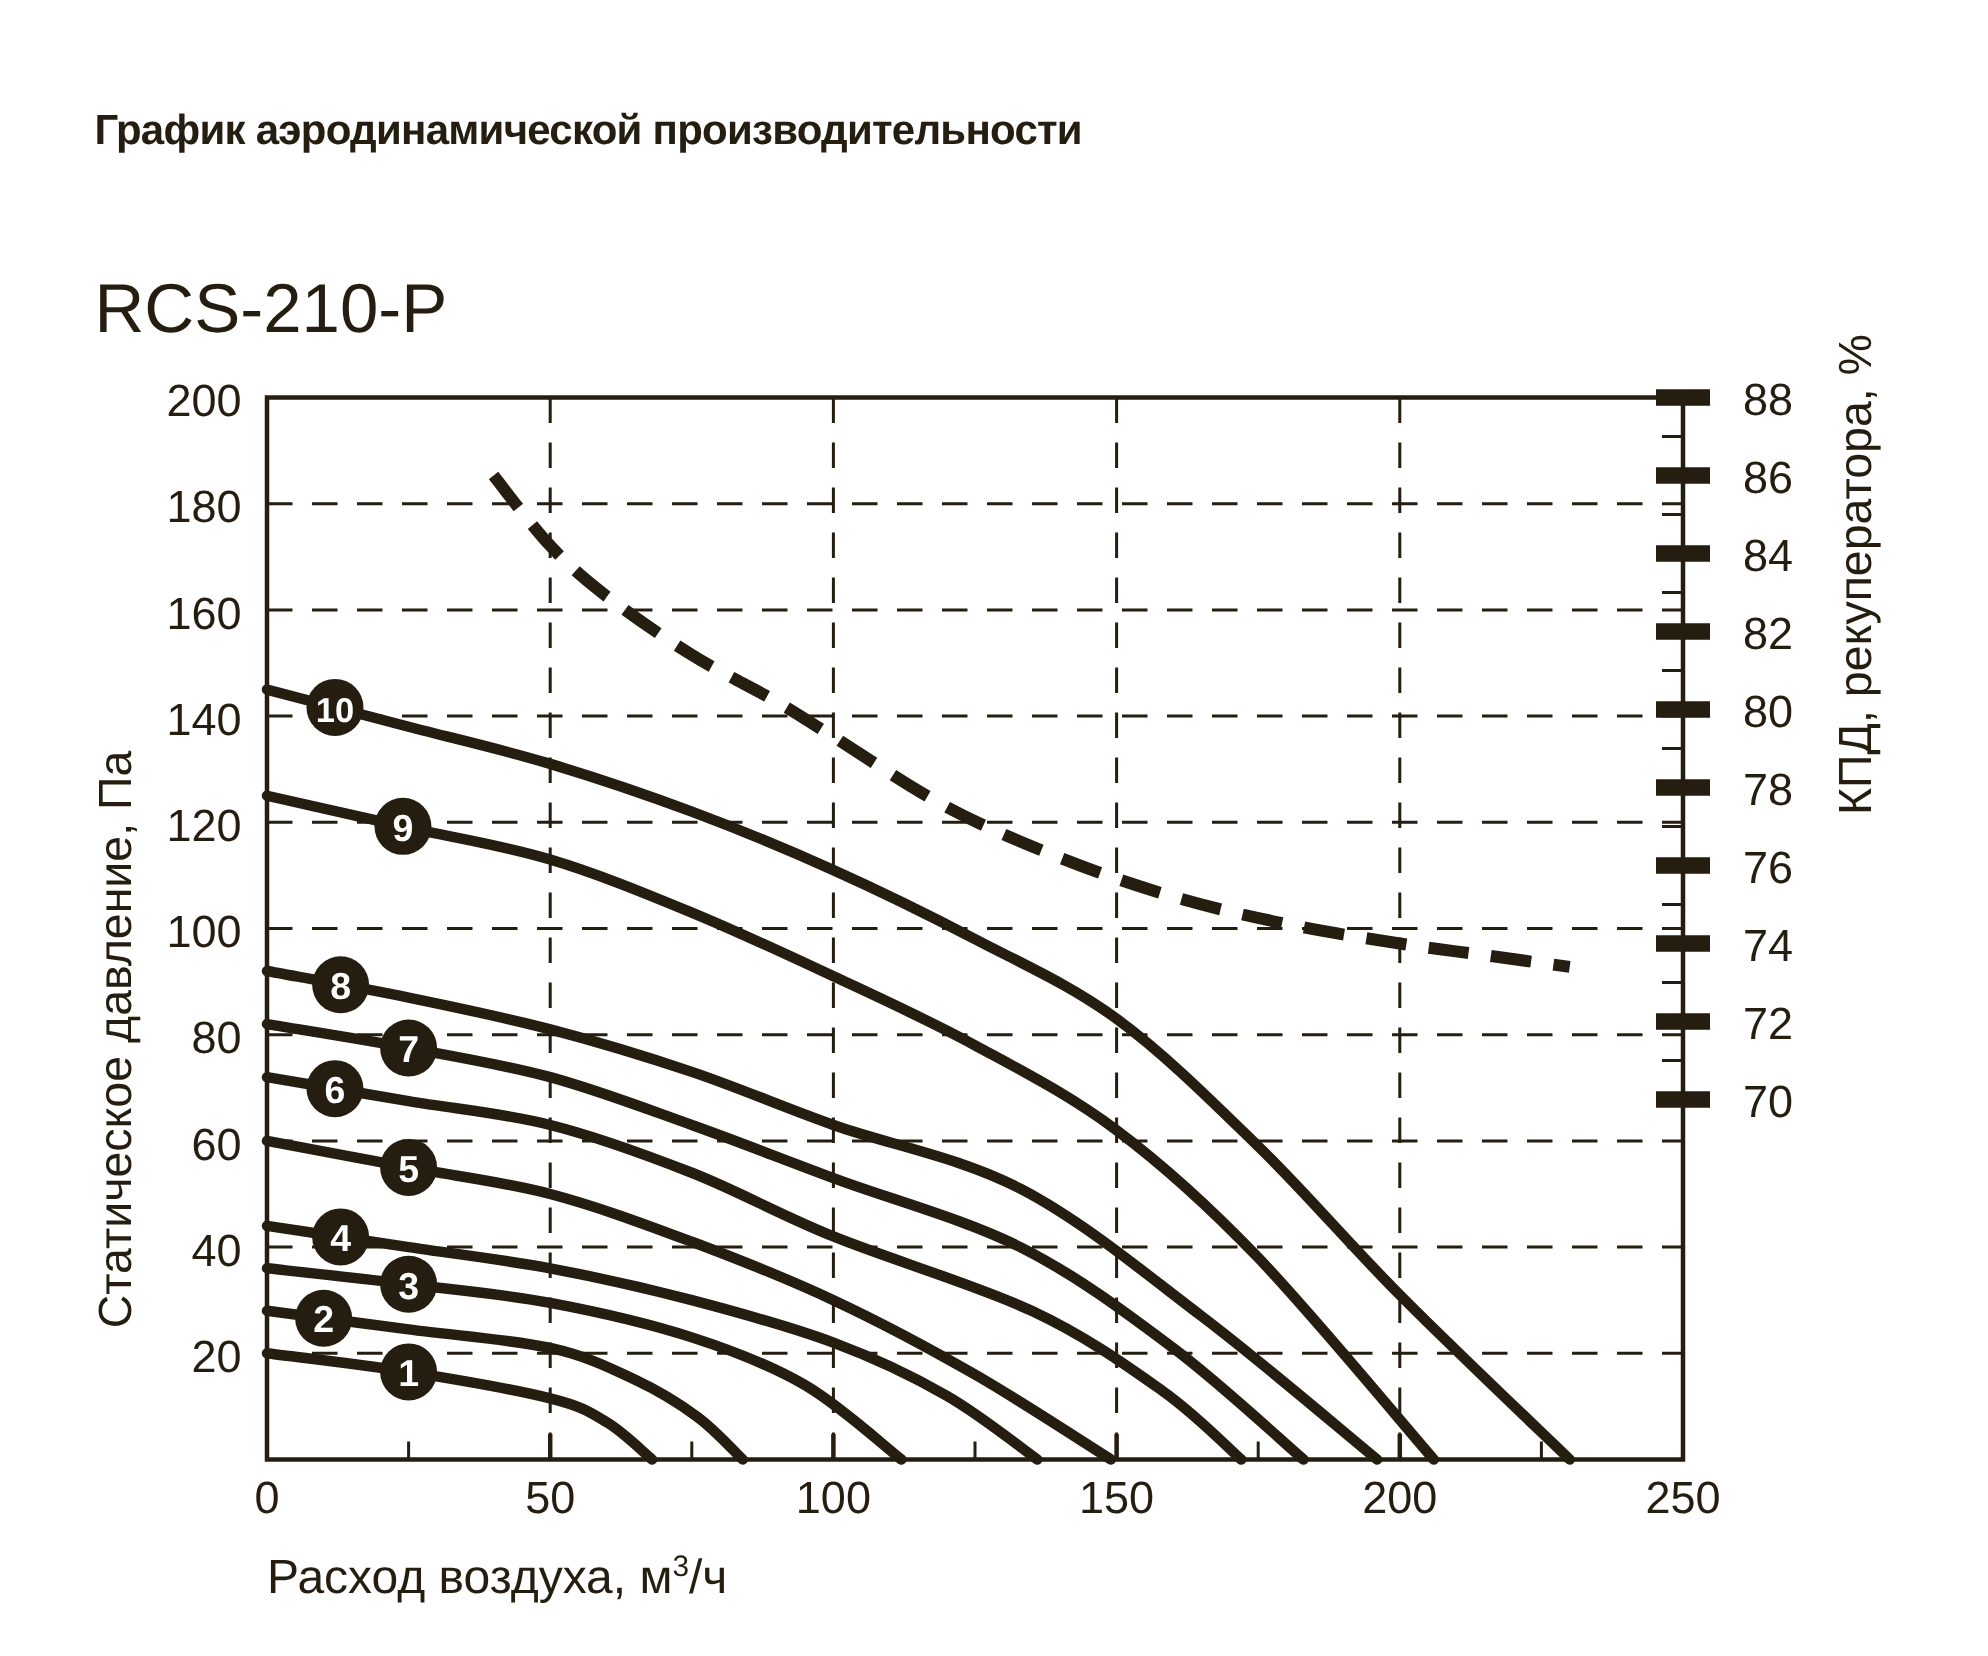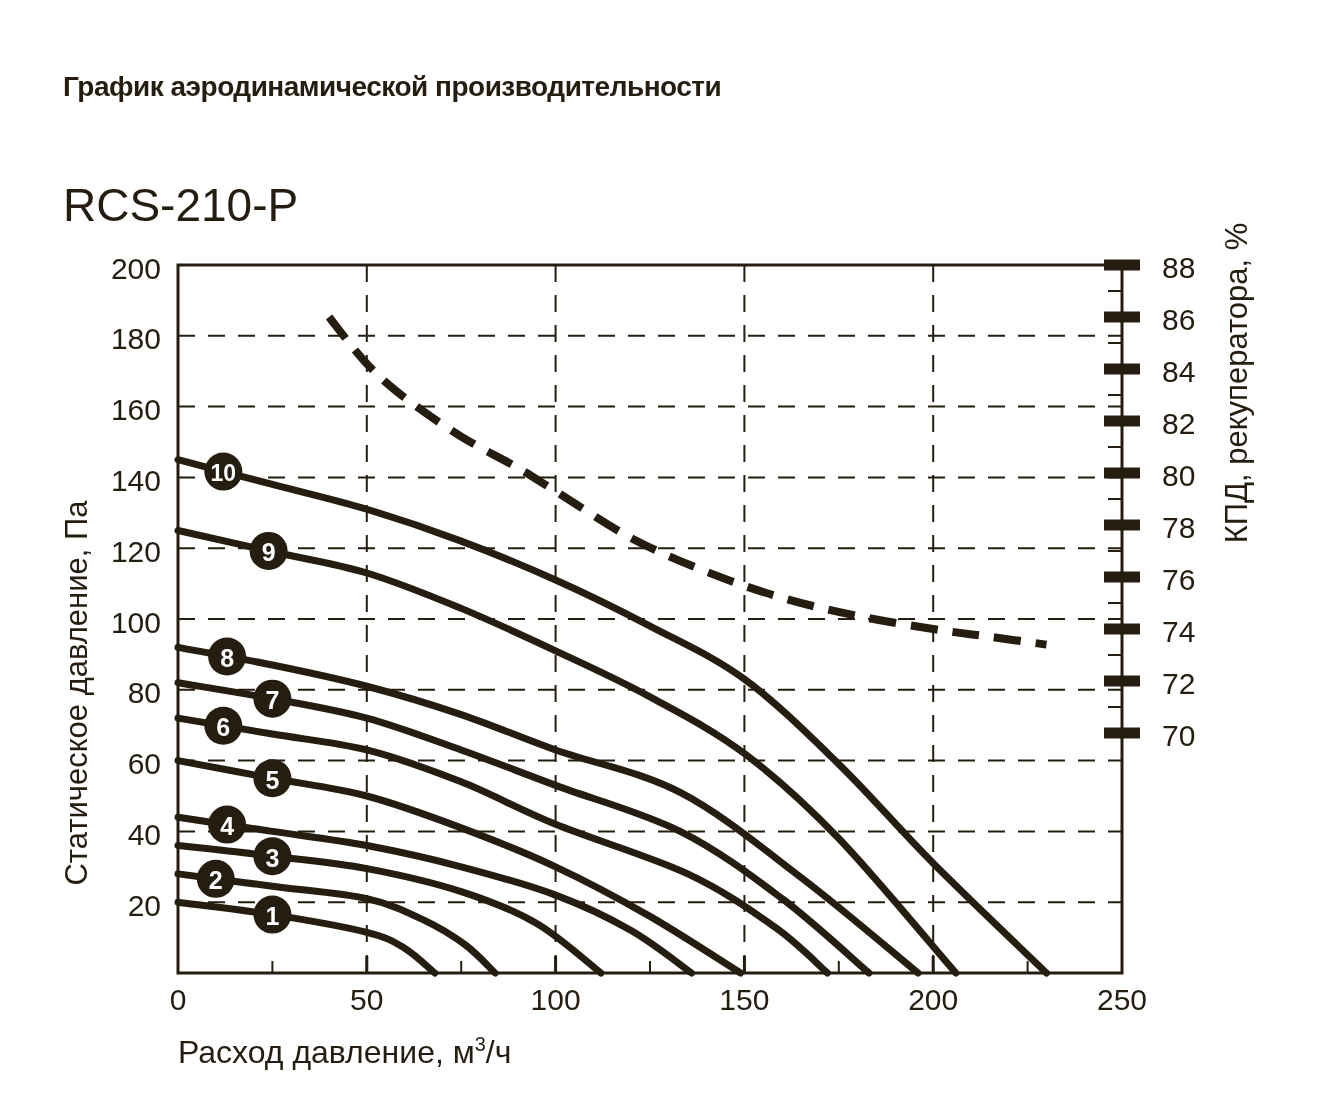--- a/index.html
+++ b/index.html
@@ -42,21 +42,21 @@
 </head>
 <body>
 
 <h1 class="page-title">График аэродинамической производительности</h1>
 <div class="model-label">RCS-210-P</div>
 
 <div class="axis-label ylab-left">Статическое давление, Па</div>
 
 <div class="axis-label ylab-right">КПД, рекуператора, %</div>
 
-<div class="axis-label xlab"><span>Расход давление, м</span><sup>3</sup><span>/ч</span></div>
+<div class="axis-label xlab"><span>Расход воздуха, м</span><sup>3</sup><span>/ч</span></div>
 
 <svg class="plot" id="plot" width="1325" height="1104" viewBox="0 0 1325 1104">
     <line x1="178" y1="902.2" x2="1122" y2="902.2" stroke="#241d10" stroke-width="2" stroke-dasharray="17 13"></line>
     <line x1="178" y1="831.4" x2="1122" y2="831.4" stroke="#241d10" stroke-width="2" stroke-dasharray="17 13"></line>
     <line x1="178" y1="760.6" x2="1122" y2="760.6" stroke="#241d10" stroke-width="2" stroke-dasharray="17 13"></line>
     <line x1="178" y1="689.8" x2="1122" y2="689.8" stroke="#241d10" stroke-width="2" stroke-dasharray="17 13"></line>
     <line x1="178" y1="619" x2="1122" y2="619" stroke="#241d10" stroke-width="2" stroke-dasharray="17 13"></line>
     <line x1="178" y1="548.2" x2="1122" y2="548.2" stroke="#241d10" stroke-width="2" stroke-dasharray="17 13"></line>
     <line x1="178" y1="477.4" x2="1122" y2="477.4" stroke="#241d10" stroke-width="2" stroke-dasharray="17 13"></line>
     <line x1="178" y1="406.6" x2="1122" y2="406.6" stroke="#241d10" stroke-width="2" stroke-dasharray="17 13"></line>

